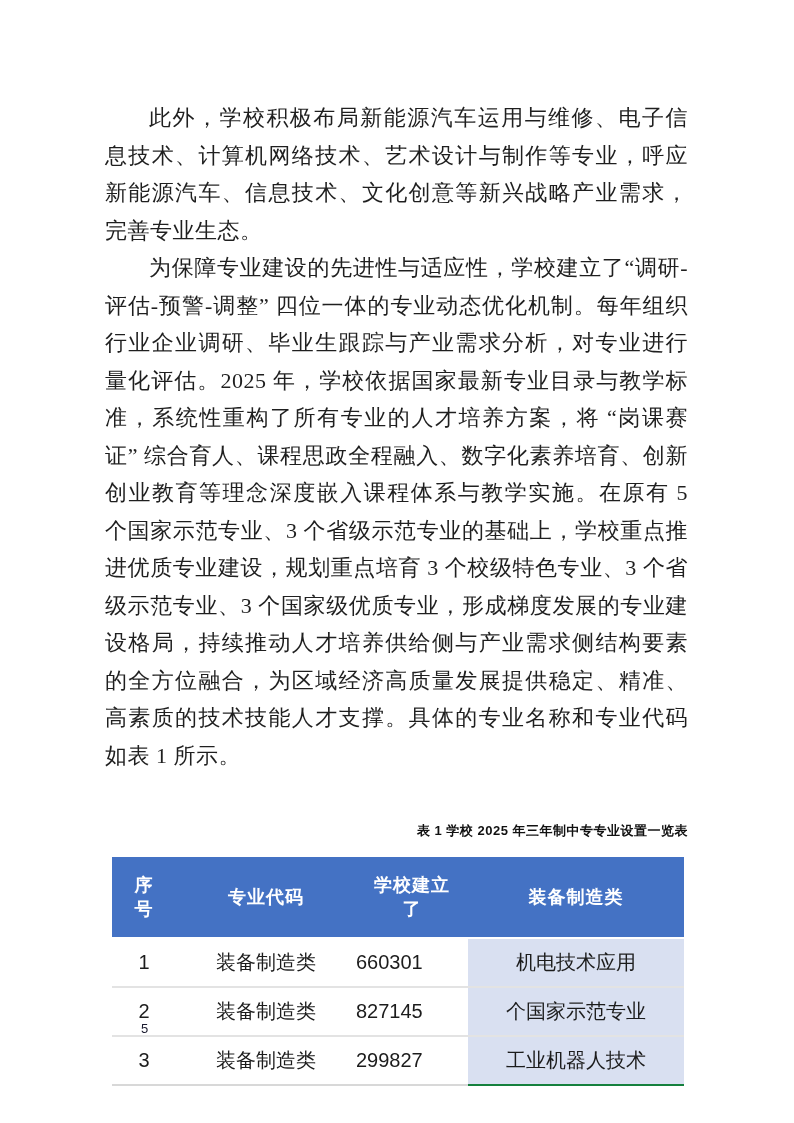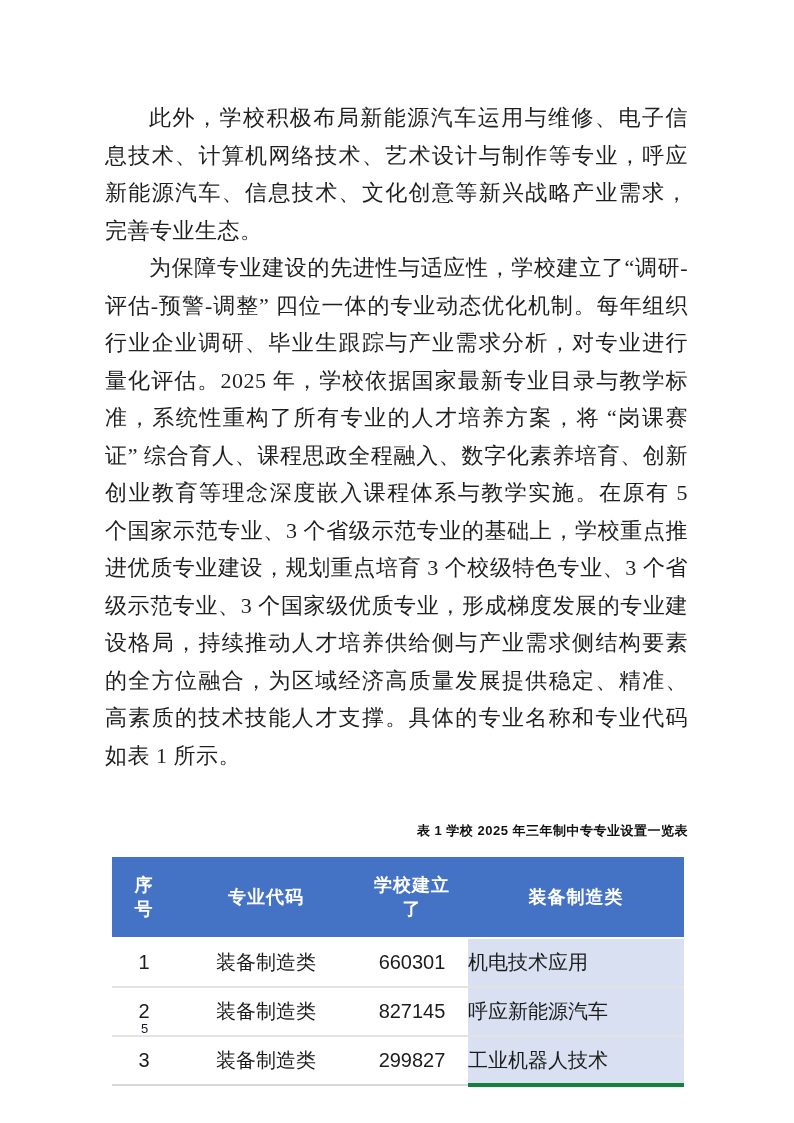--- a/index.html
+++ b/index.html
@@ -83,33 +83,32 @@
     text-align: center;
     font-family: "Liberation Sans", "DejaVu Sans", sans-serif;
     font-size: 19px;
   }
   td.c-cat {
     text-align: center;
     padding-left: 4px;
     font-family: "Liberation Serif", "DejaVu Serif", serif;
   }
   td.c-code {
-    text-align: center;
     font-family: "Liberation Sans", "DejaVu Sans", sans-serif;
     font-size: 19px;
   }
   td.c-name {
-    text-align: left;
+    text-align: center;
     padding-left: 12px;
     background: var(--name-bg);
     border-bottom: 2px solid #ffffff;
     font-family: "Liberation Serif", "DejaVu Serif", serif;
   }
   tbody tr:last-child td { border-bottom: 2px solid #d8d8d8; }
-  tbody tr:last-child td.c-name { border-bottom: 4px solid #15803d; }
+  tbody tr:last-child td.c-name { border-bottom: 2px solid #15803d; }
   .page-number {
     position: absolute;
     left: 141px;
     top: 1021px;
     font-family: "Liberation Sans", "DejaVu Sans", sans-serif;
     font-size: 13px;
     color: #1a1a2e;
   }
 </style>
 </head>
@@ -143,21 +142,21 @@
         <tr>
           <td class="c-idx">1</td>
           <td class="c-cat">装备制造类</td>
           <td class="c-code">660301</td>
           <td class="c-name">机电技术应用</td>
         </tr>
         <tr>
           <td class="c-idx">2</td>
           <td class="c-cat">装备制造类</td>
           <td class="c-code">827145</td>
-          <td class="c-name">呼应新能源汽车</td>
+          <td class="c-name">个国家示范专业</td>
         </tr>
         <tr>
           <td class="c-idx">3</td>
           <td class="c-cat">装备制造类</td>
           <td class="c-code">299827</td>
           <td class="c-name">工业机器人技术</td>
         </tr>
       </tbody>
     </table>
   </div>

